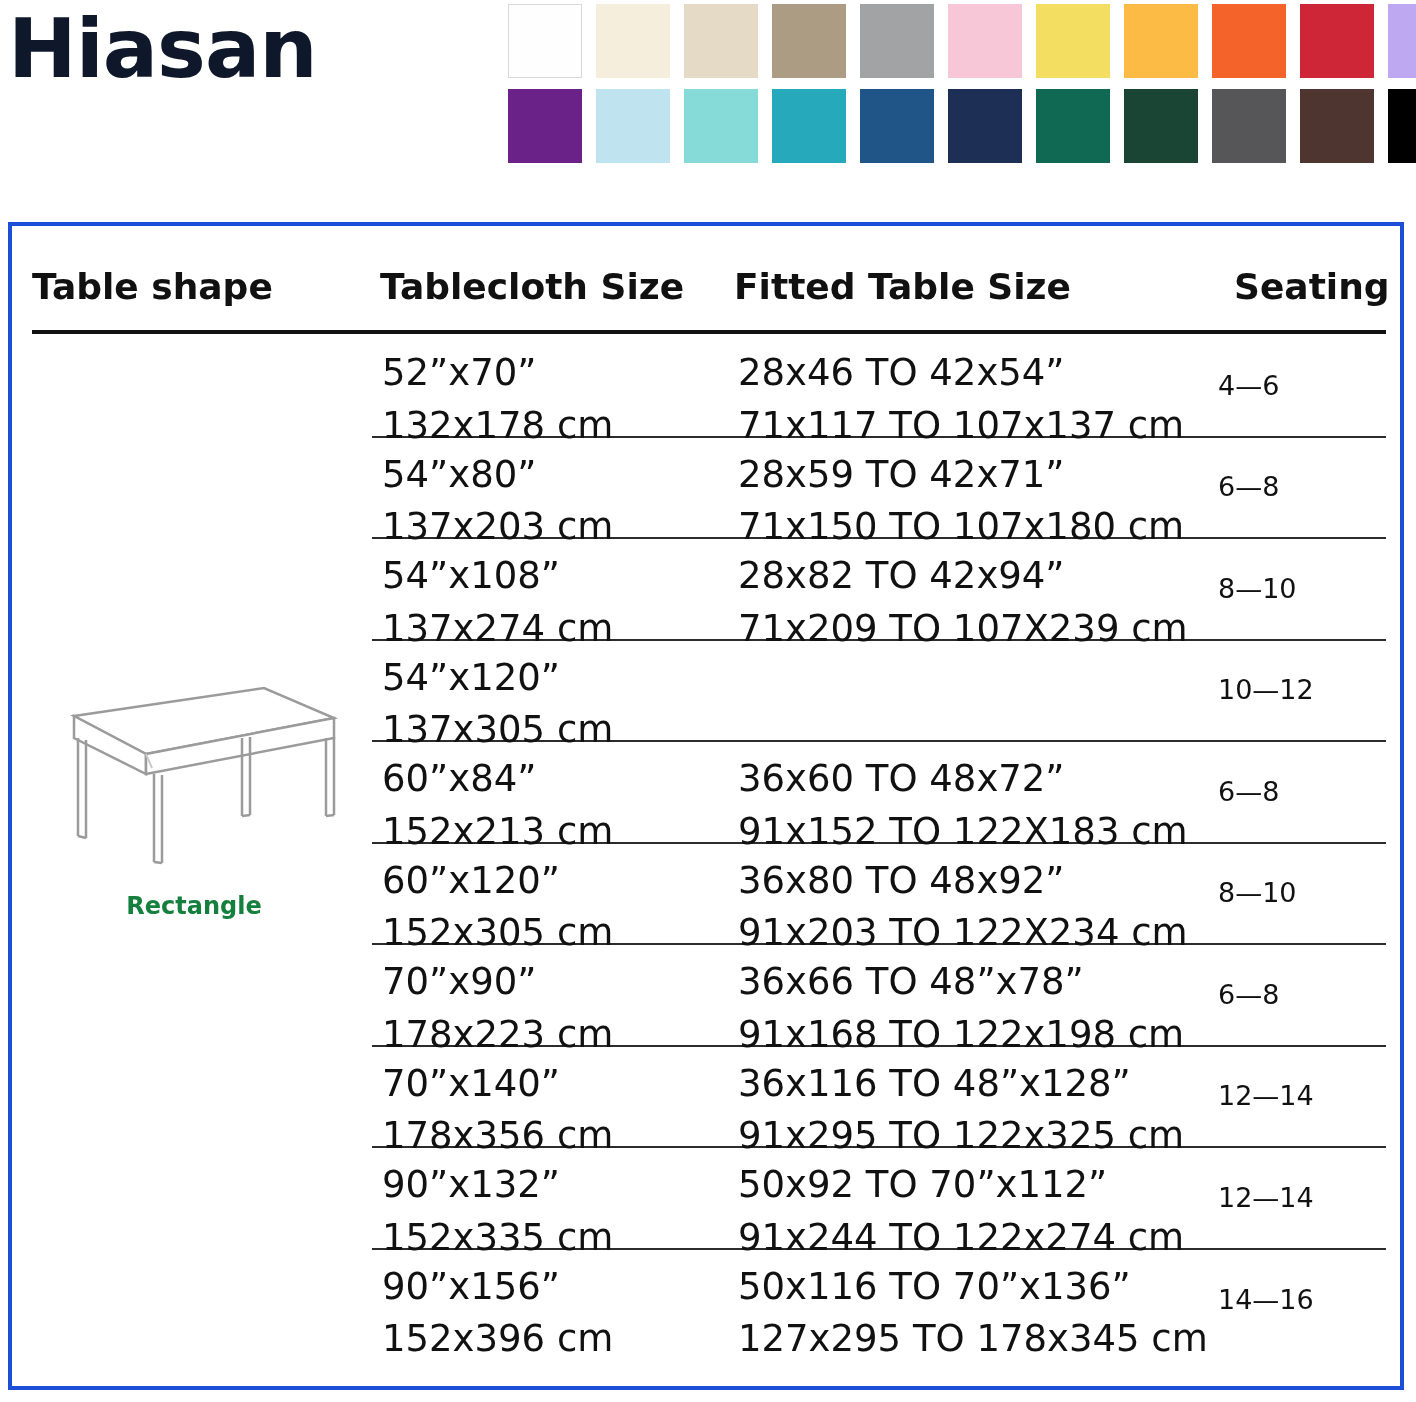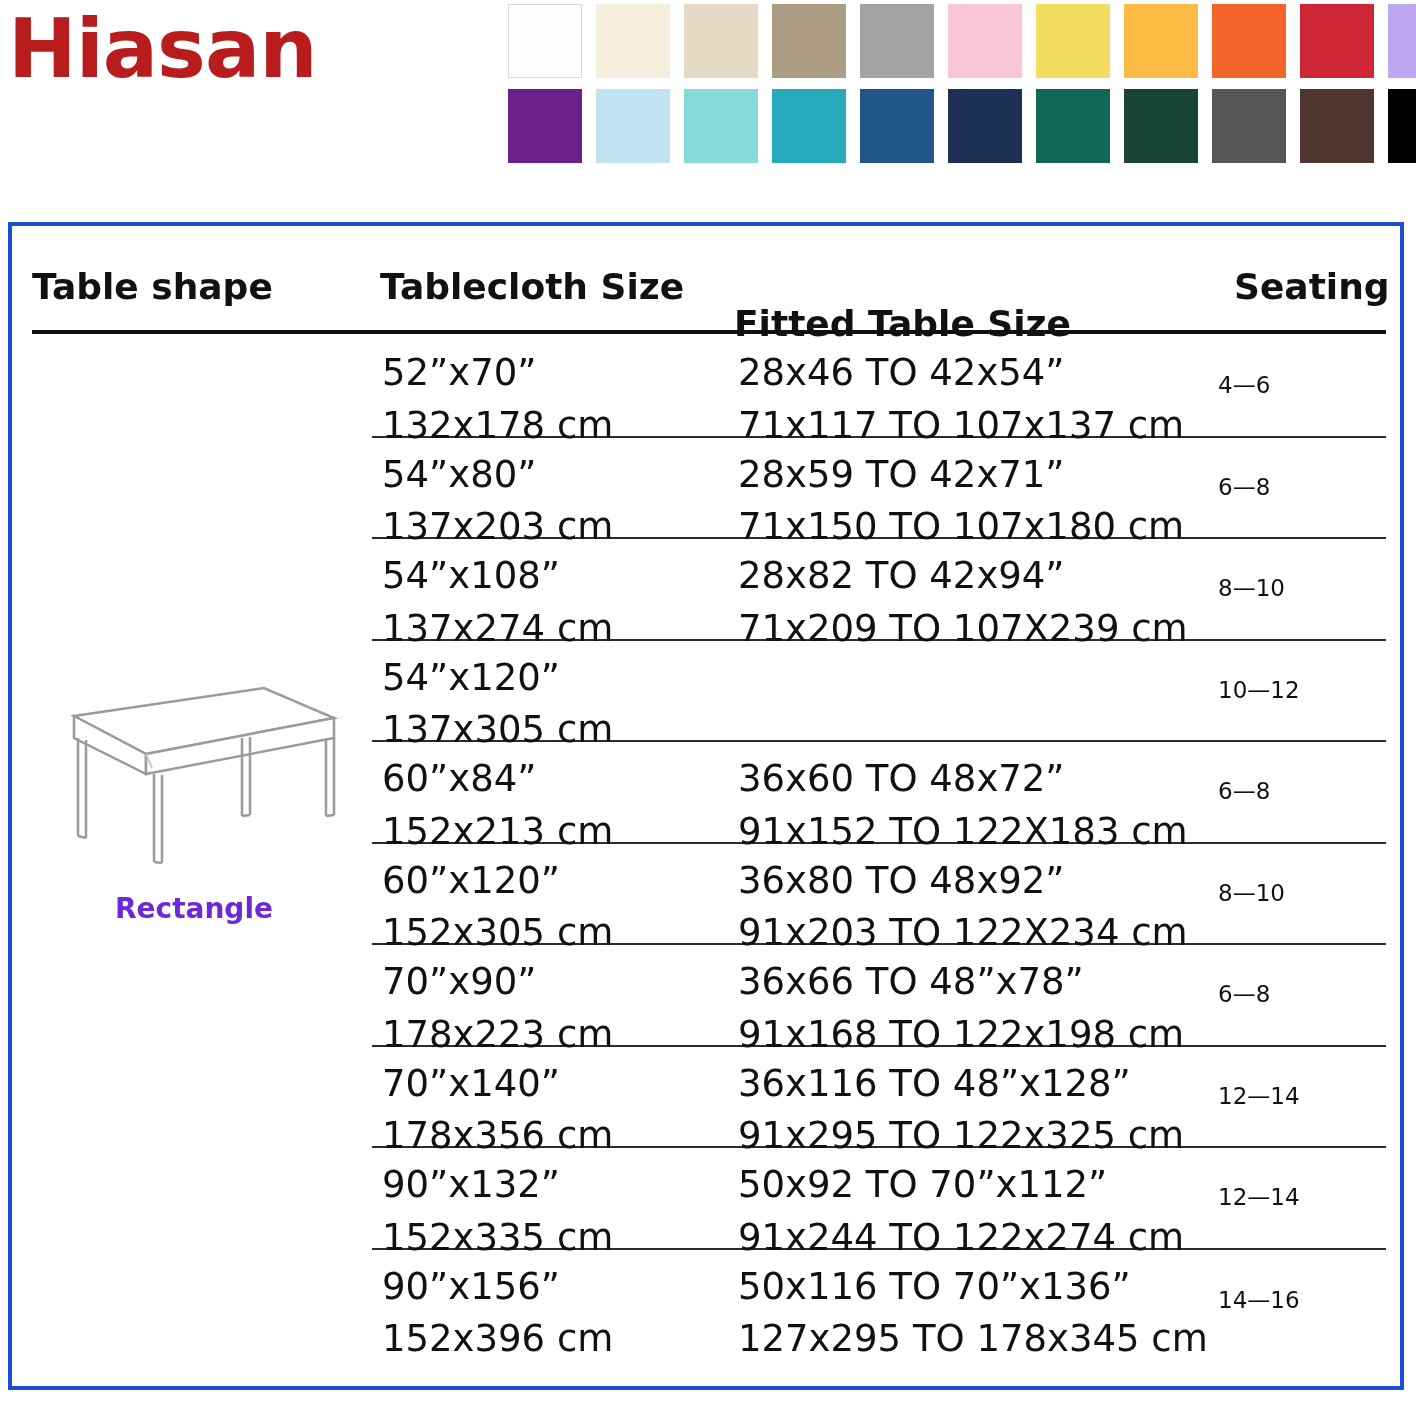--- a/index.html
+++ b/index.html
@@ -25,21 +25,21 @@
   }
   .brand {
     position: absolute;
     left: 8px;
     top: 8px;
     font-family: "DejaVu Sans", sans-serif;
     font-weight: bold;
     font-size: 82px;
     letter-spacing: -1px;
     line-height: 1;
-    color: #b91c1c;
+    color: #0f172a;
   }
   .swatch-block {
     position: absolute;
     left: 508px;
     top: 4px;
   }
   .swatch-row {
     display: flex;
     gap: 14px;
     margin-bottom: 11px;
@@ -80,21 +80,21 @@
   .th {
     position: absolute;
     font-family: "DejaVu Sans", sans-serif;
     font-weight: bold;
     font-size: 36px;
     color: #111111;
     white-space: nowrap;
   }
   .th-shape   { left: 20px;  top: 0; }
   .th-cloth   { left: 368px; top: 0; }
-  .th-fitted  { left: 722px; top: 0; margin-top: 37px; }
+  .th-fitted  { left: 722px; top: 0; }
   .th-seating { left: 1222px; top: 0; }
 
   .head-rule {
     position: absolute;
     left: 20px;
     right: 14px;
     top: 104px;
     height: 4px;
     background: #111111;
   }
@@ -103,22 +103,22 @@
   .shape-col {
     position: absolute;
     left: 14px;
     top: 450px;
     width: 336px;
     text-align: center;
   }
   .shape-label {
     font-family: "DejaVu Sans", sans-serif;
     font-weight: bold;
-    font-size: 28px;
-    color: #6d28d9;
+    font-size: 24px;
+    color: #15803d;
     margin-top: 12px;
   }
 
   
   .rows {
     position: absolute;
     left: 360px;
     right: 14px;
     top: 110px;
     bottom: 0;
@@ -140,21 +140,21 @@
     white-space: nowrap;
   }
   .c-cloth  { left: 10px;  top: 11px; }
   .c-fitted { left: 366px; top: 11px; }
   .c-seat   {
     left: 846px;
     top: 0;
     height: 100%;
     display: flex;
     align-items: center;
-    font-size: 23px;
+    font-size: 27px;
   }
 </style>
 </head>
 <body>
 
 <div class="header">
   <div class="brand">Hiasan</div>
   <div class="swatch-block">
     <div class="swatch-row" id="swatch-row-1">
         <div class="swatch white-border" style="background: rgb(254, 254, 254);"></div>

